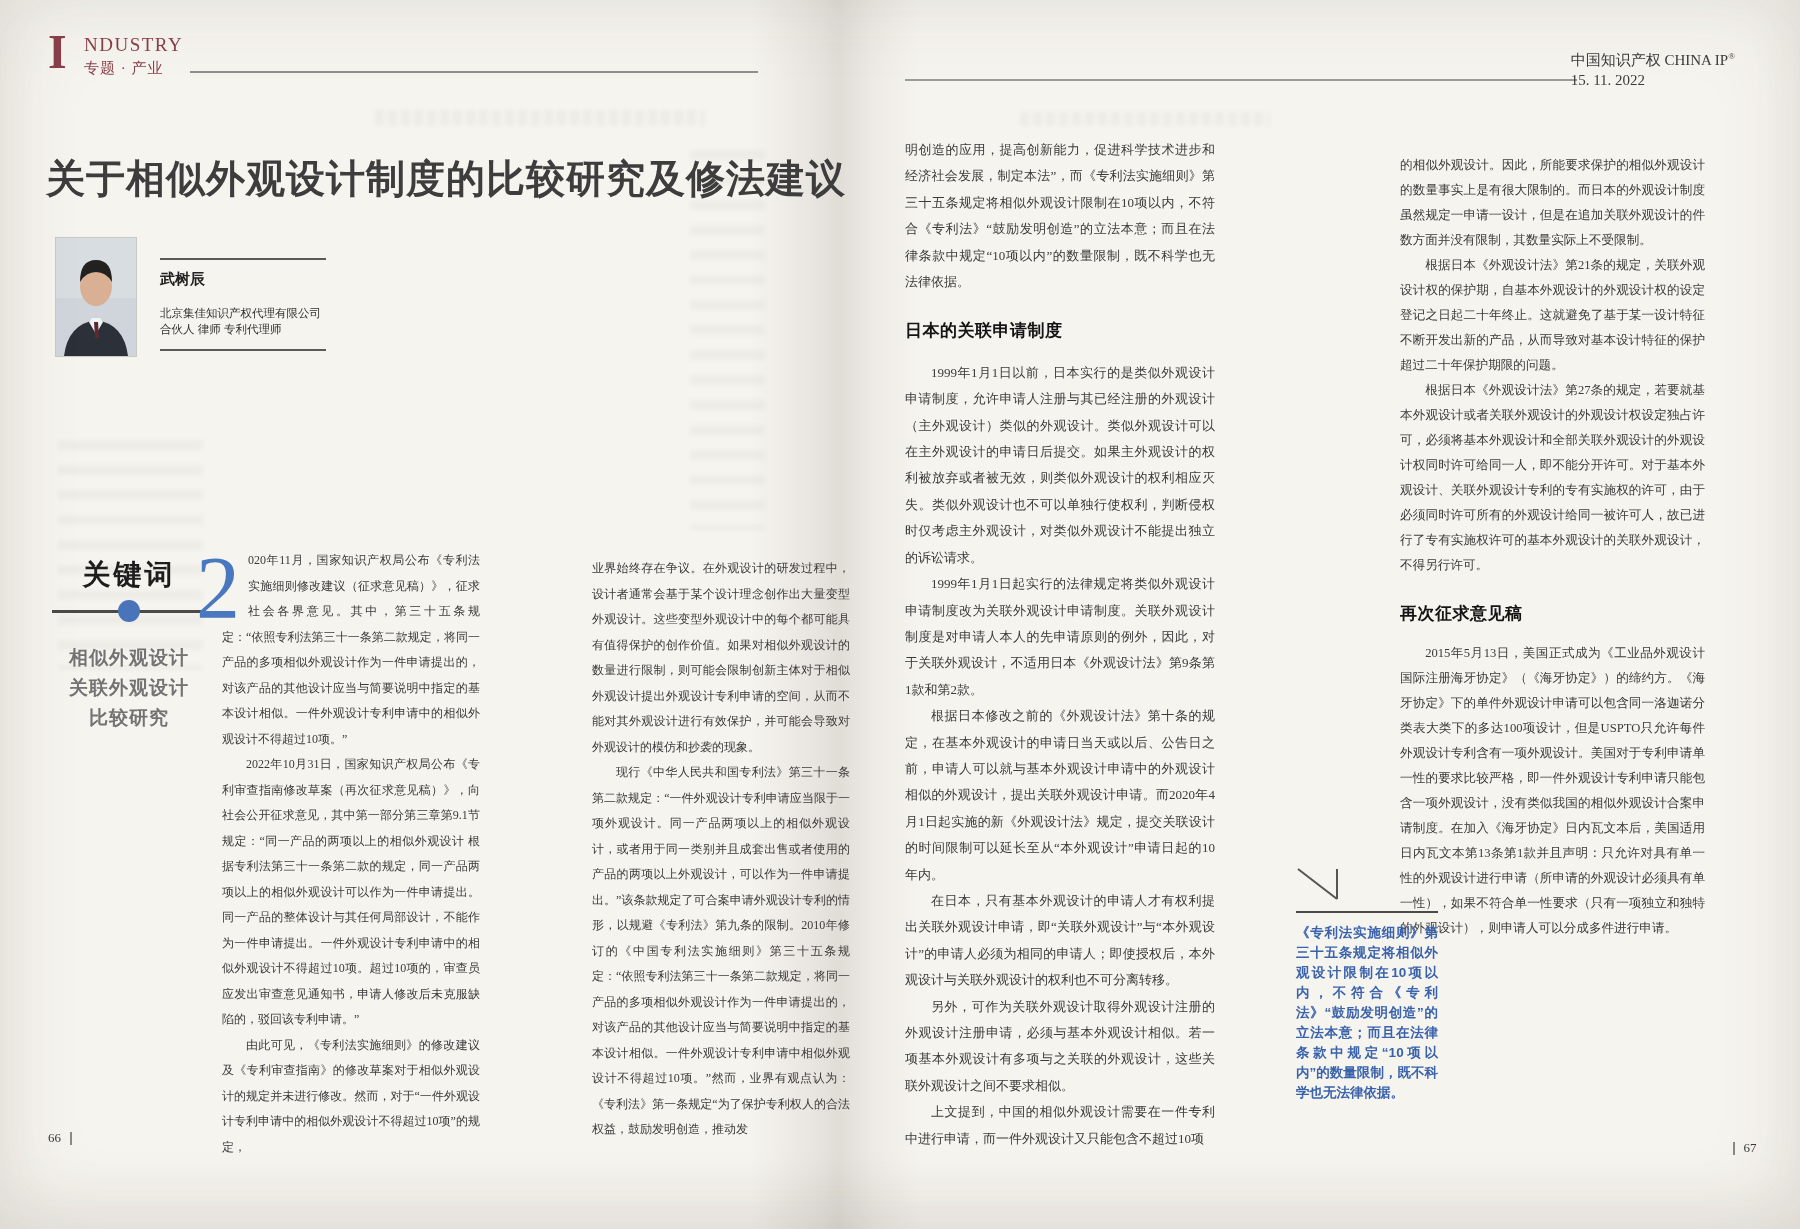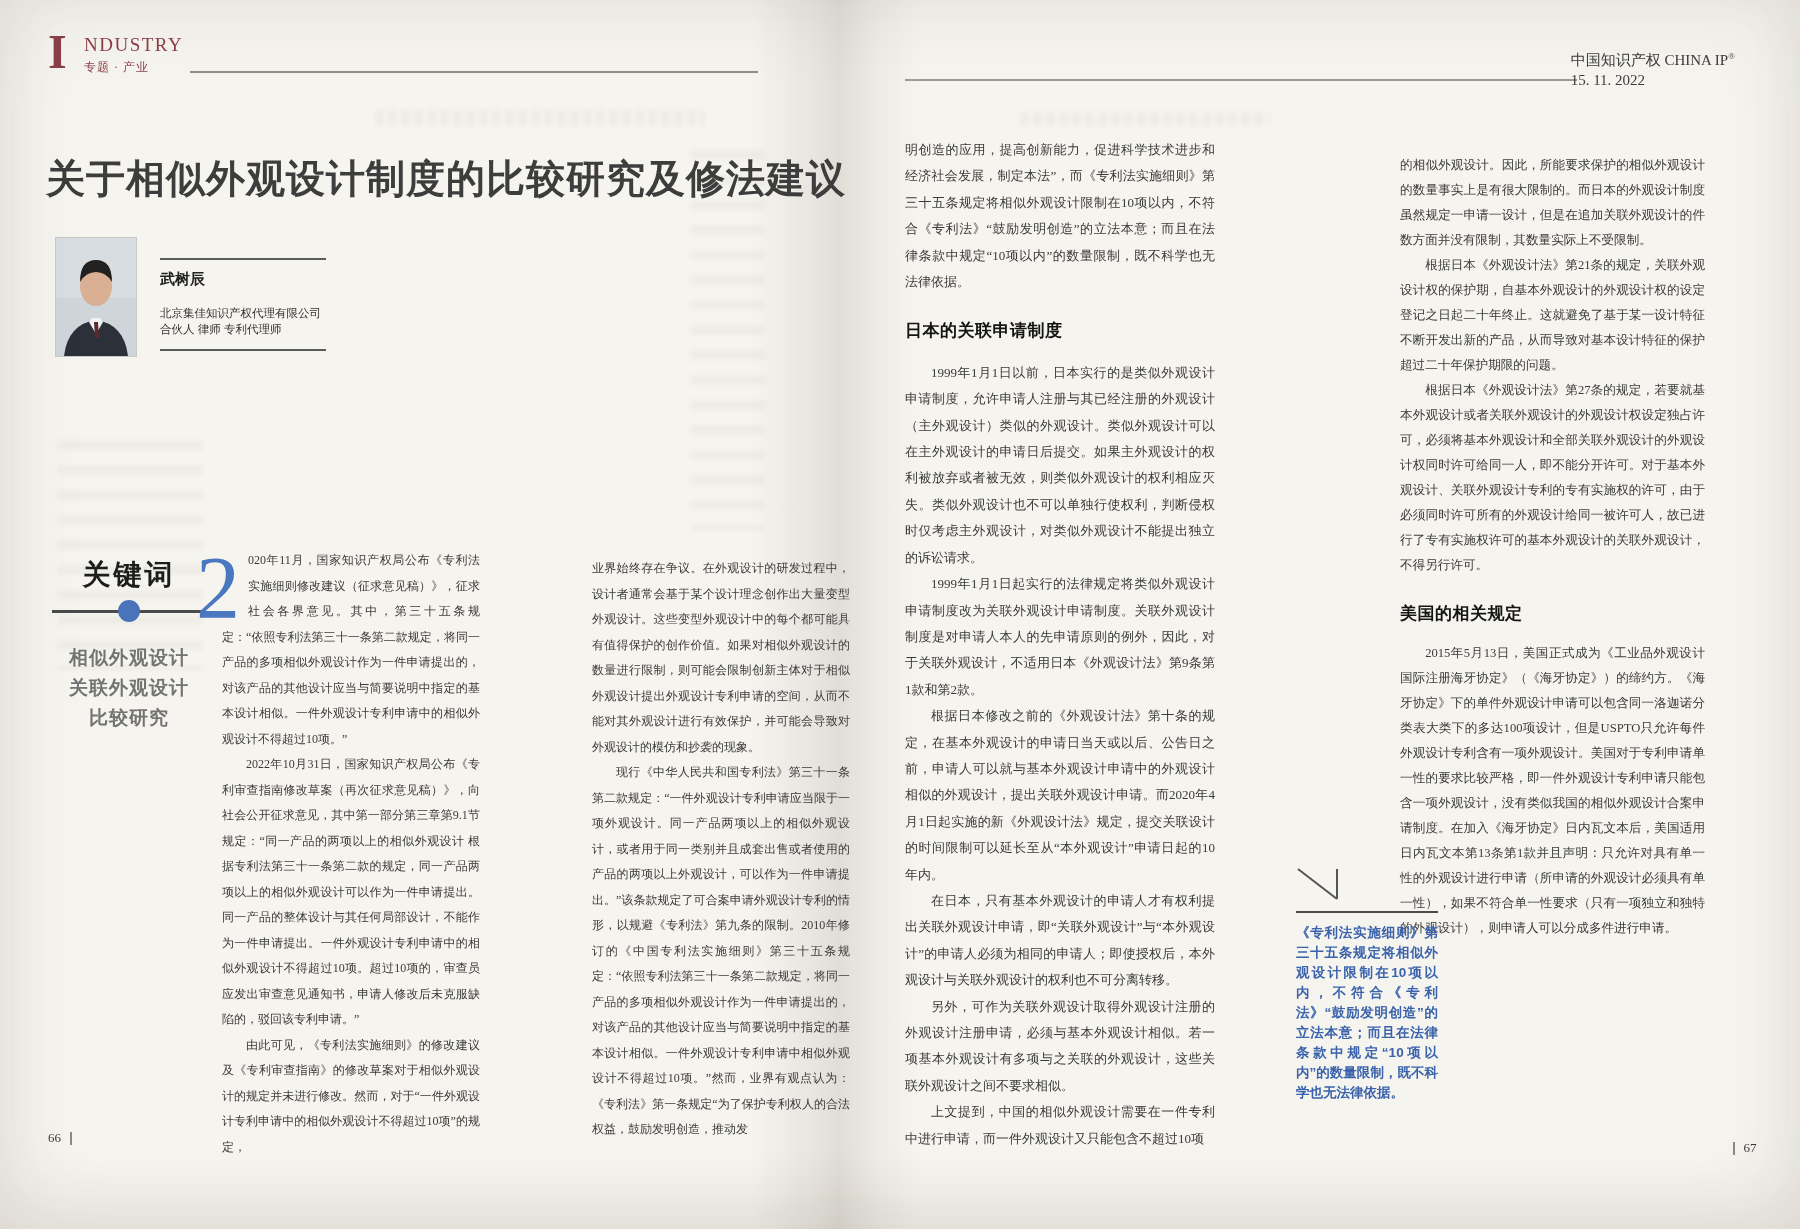--- a/index.html
+++ b/index.html
@@ -14,21 +14,21 @@
     background:linear-gradient(90deg,rgba(80,70,60,0) 0%,rgba(80,70,60,.09) 40%,rgba(80,70,60,.13) 52%,rgba(80,70,60,.05) 74%,rgba(80,70,60,0) 100%);}
   .vignette{position:absolute;inset:0;pointer-events:none;
     box-shadow:inset 0 0 90px rgba(60,50,40,.10), inset 0 -25px 60px rgba(60,50,40,.06);}
   .ghost{position:absolute;pointer-events:none;filter:blur(2px);opacity:.45;}
   .ghost.h{background:repeating-linear-gradient(90deg,rgba(110,110,100,.14) 0 9px,transparent 9px 13px);}
   .ghost.lines{background:repeating-linear-gradient(180deg,rgba(110,110,100,.12) 0 10px,transparent 10px 25px);}
   
   .initial{position:absolute;left:48px;top:28px;font-size:48px;line-height:48px;font-weight:bold;color:#8a3f49;}
   .mag{position:absolute;left:84px;top:34px;color:#8a3f49;}
   .mag .name{font-size:19px;letter-spacing:1.5px;}
-  .mag .section{font-size:12px;margin-top:3px;letter-spacing:1px;}
+  .mag .section{font-size:15px;margin-top:3px;letter-spacing:1px;}
   .rule-left{position:absolute;left:190px;top:71px;width:568px;height:2px;background:#8f8f8f;}
   .rule-right{position:absolute;left:905px;top:79px;width:672px;height:2px;background:#9a9a9a;}
   .hdr-right{position:absolute;right:65px;top:46px;text-align:left;font-size:15px;color:#3c3c3c;line-height:20px;}
   .hdr-right sup{font-size:9px;}
   
   .title{position:absolute;left:46px;top:120px;width:900px;
     font-family:"Liberation Sans","DejaVu Sans",sans-serif;
     font-size:39px;font-weight:900;letter-spacing:1px;color:#3d3d3d;white-space:nowrap;margin-top:32px;}
   .photo{position:absolute;left:55px;top:237px;width:82px;height:120px;border:1px solid #c9c9c4;box-sizing:border-box;}
   .authorbox{position:absolute;left:148px;top:258px;width:170px;margin-left:12px;}
@@ -141,21 +141,21 @@
   <p class="ind">根据日本修改之前的《外观设计法》第十条的规定，在基本外观设计的申请日当天或以后、公告日之前，申请人可以就与基本外观设计申请中的外观设计相似的外观设计，提出关联外观设计申请。而2020年4月1日起实施的新《外观设计法》规定，提交关联设计的时间限制可以延长至从“本外观设计”申请日起的10年内。</p>
   <p class="ind">在日本，只有基本外观设计的申请人才有权利提出关联外观设计申请，即“关联外观设计”与“本外观设计”的申请人必须为相同的申请人；即使授权后，本外观设计与关联外观设计的权利也不可分离转移。</p>
   <p class="ind">另外，可作为关联外观设计取得外观设计注册的外观设计注册申请，必须与基本外观设计相似。若一项基本外观设计有多项与之关联的外观设计，这些关联外观设计之间不要求相似。</p>
   <p class="ind">上文提到，中国的相似外观设计需要在一件专利中进行申请，而一件外观设计又只能包含不超过10项</p>
 </div>
 
 <div id="r-col2" class="col">
   <p>的相似外观设计。因此，所能要求保护的相似外观设计的数量事实上是有很大限制的。而日本的外观设计制度虽然规定一申请一设计，但是在追加关联外观设计的件数方面并没有限制，其数量实际上不受限制。</p>
   <p class="ind">根据日本《外观设计法》第21条的规定，关联外观设计权的保护期，自基本外观设计的外观设计权的设定登记之日起二十年终止。这就避免了基于某一设计特征不断开发出新的产品，从而导致对基本设计特征的保护超过二十年保护期限的问题。</p>
   <p class="ind">根据日本《外观设计法》第27条的规定，若要就基本外观设计或者关联外观设计的外观设计权设定独占许可，必须将基本外观设计和全部关联外观设计的外观设计权同时许可给同一人，即不能分开许可。对于基本外观设计、关联外观设计专利的专有实施权的许可，由于必须同时许可所有的外观设计给同一被许可人，故已进行了专有实施权许可的基本外观设计的关联外观设计，不得另行许可。</p>
-  <div class="sechead">美国的相关规定</div>
+  <div class="sechead">再次征求意见稿</div>
   <p class="ind">2015年5月13日，美国正式成为《工业品外观设计国际注册海牙协定》（《海牙协定》）的缔约方。《海牙协定》下的单件外观设计申请可以包含同一洛迦诺分类表大类下的多达100项设计，但是USPTO只允许每件外观设计专利含有一项外观设计。美国对于专利申请单一性的要求比较严格，即一件外观设计专利申请只能包含一项外观设计，没有类似我国的相似外观设计合案申请制度。在加入《海牙协定》日内瓦文本后，美国适用日内瓦文本第13条第1款并且声明：只允许对具有单一性的外观设计进行申请（所申请的外观设计必须具有单一性），如果不符合单一性要求（只有一项独立和独特的外观设计），则申请人可以分成多件进行申请。</p>
 </div>
 
 <div class="callout">
   <svg width="46" height="34" viewBox="0 0 46 34">
     <line x1="2" y1="1" x2="41" y2="31" stroke="#555" stroke-width="2"></line>
     <line x1="41" y1="1" x2="41" y2="31" stroke="#555" stroke-width="2"></line>
   </svg>
   <div class="qrule"></div>
   <div class="qtext">《专利法实施细则》第三十五条规定将相似外观设计限制在10项以内，不符合《专利法》“鼓励发明创造”的立法本意；而且在法律条款中规定“10项以内”的数量限制，既不科学也无法律依据。</div>

